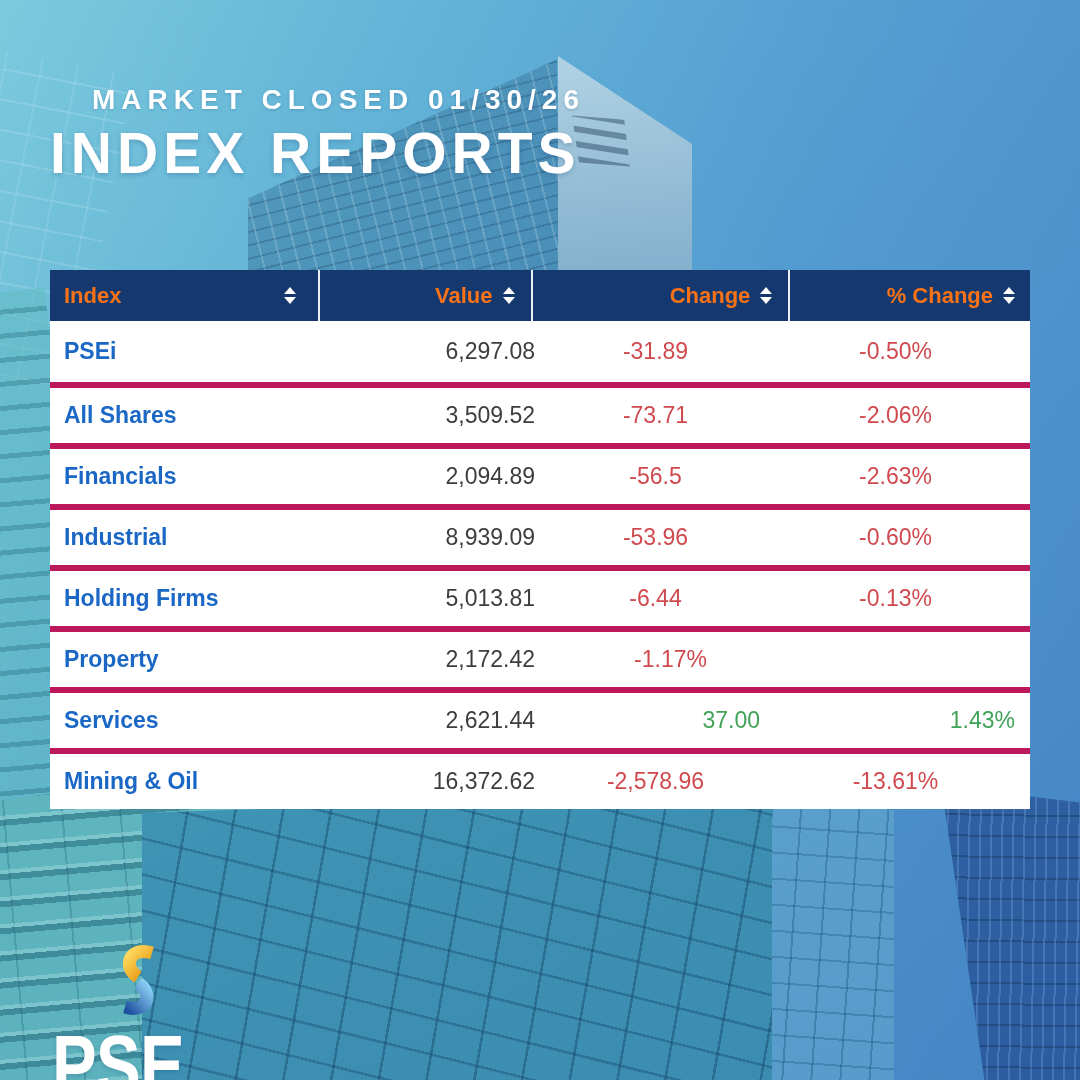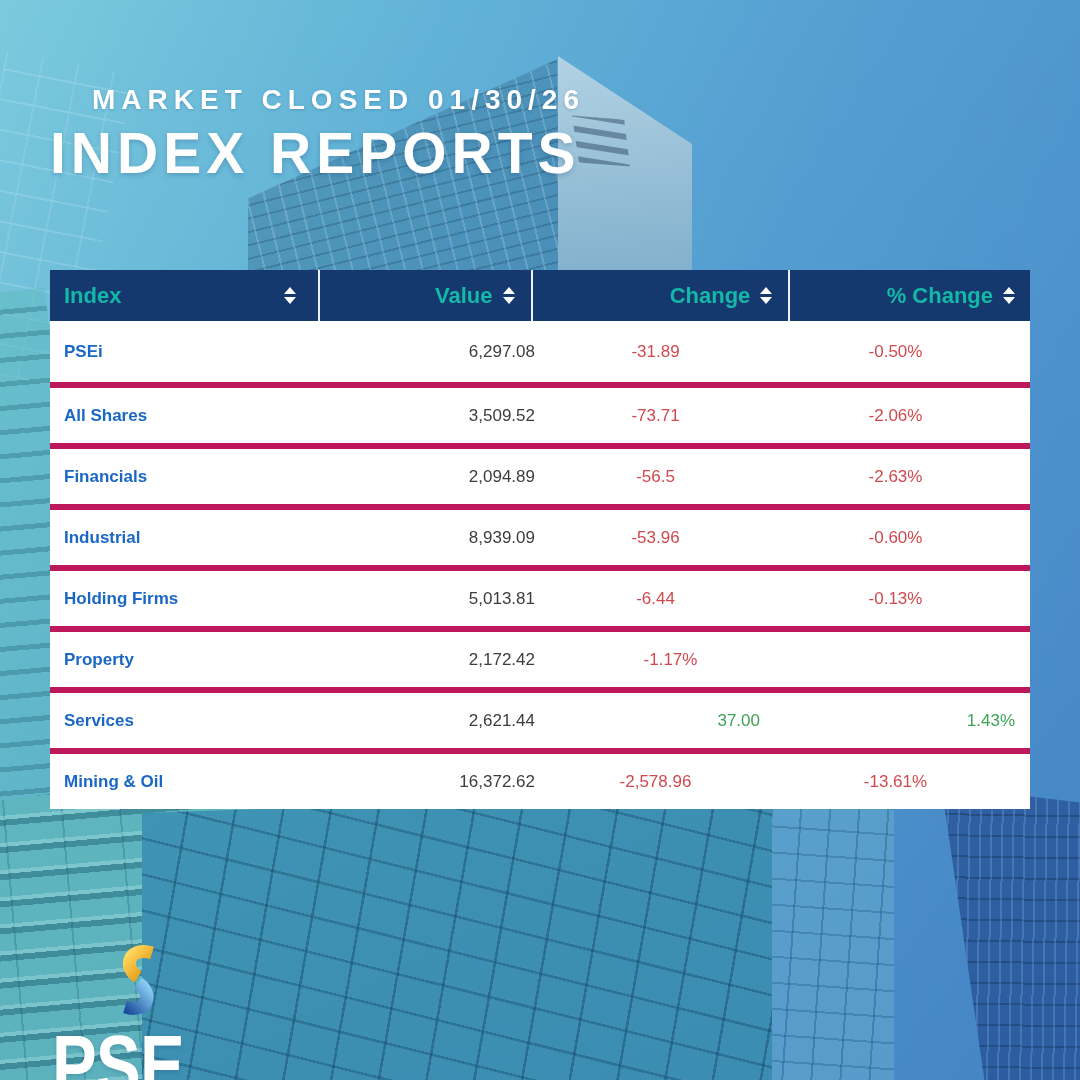--- a/index.html
+++ b/index.html
@@ -87,34 +87,34 @@
     margin-left:40px;
   }
   .page-title{
     left:50px;top:120px;color:#fff;font-size:57px;font-weight:800;letter-spacing:5px;white-space:nowrap;
     text-shadow:0 2px 5px rgba(20,60,110,.25);
   }
 
   
   .idx-table{left:50px;top:270px;width:980px;}
   .thead{
-    display:flex;height:51px;background:var(--header-bg,#15396F);color:#14b8a6;
+    display:flex;height:51px;background:var(--header-bg,#15396F);color:#f97316;
     font-weight:700;font-size:22px;align-items:stretch;
   }
   .th{display:flex;align-items:center;}
   .th-index{width:281px;justify-content:space-between;padding:0 22px 0 14px;}
   .th-value{width:223px;justify-content:flex-end;gap:10px;padding-right:16px;border-left:2px solid rgba(255,255,255,.92);}
   .th-change{width:271px;justify-content:flex-end;gap:10px;padding-right:16px;border-left:2px solid rgba(255,255,255,.92);}
   .th-pct{width:254px;justify-content:flex-end;gap:10px;padding-right:15px;border-left:2px solid rgba(255,255,255,.92);}
   .sort{display:inline-flex;flex-direction:column;gap:3px;}
   .sort i{display:block;width:0;height:0;border-left:6px solid transparent;border-right:6px solid transparent;}
   .sort .up{border-bottom:7px solid #fff;}
   .sort .down{border-top:7px solid #fff;}
   .tbody{background:#fff;}
-  .trow{display:flex;height:61px;align-items:center;font-size:17px;background:#fff;}
+  .trow{display:flex;height:61px;align-items:center;font-size:23px;background:#fff;}
   .trow + .trow{border-top:6px solid #be185d;}
   .td{white-space:nowrap;}
   .c-index{width:281px;padding-left:14px;color:var(--index-link,#1A67C6);font-weight:700;}
   .c-value{width:220px;padding-right:16px;text-align:right;color:var(--value-text,#3D3D3D);}
   .c-change{width:225px;padding-right:16px;text-align:right;}
   .c-pct{width:254px;padding-right:15px;text-align:right;}
   .neg{color:var(--negative,#D0494F);text-align:center;}
   .pos{color:var(--positive,#3FA257);}
 
   

